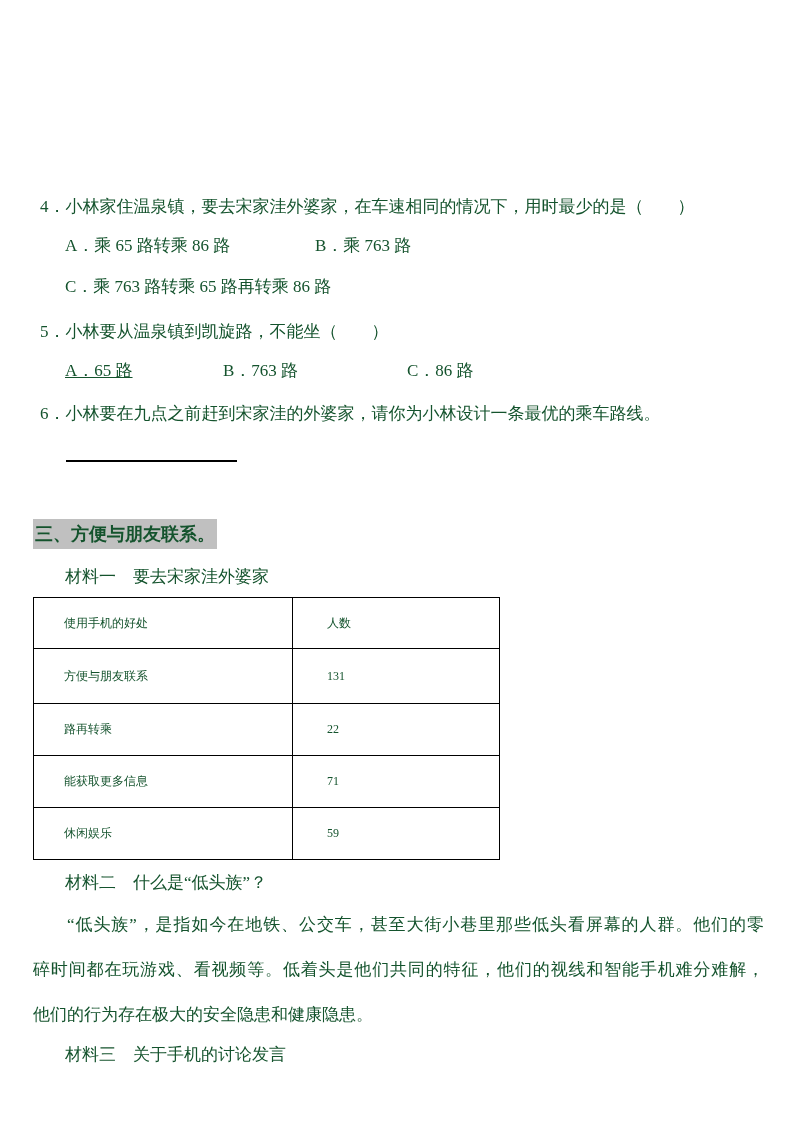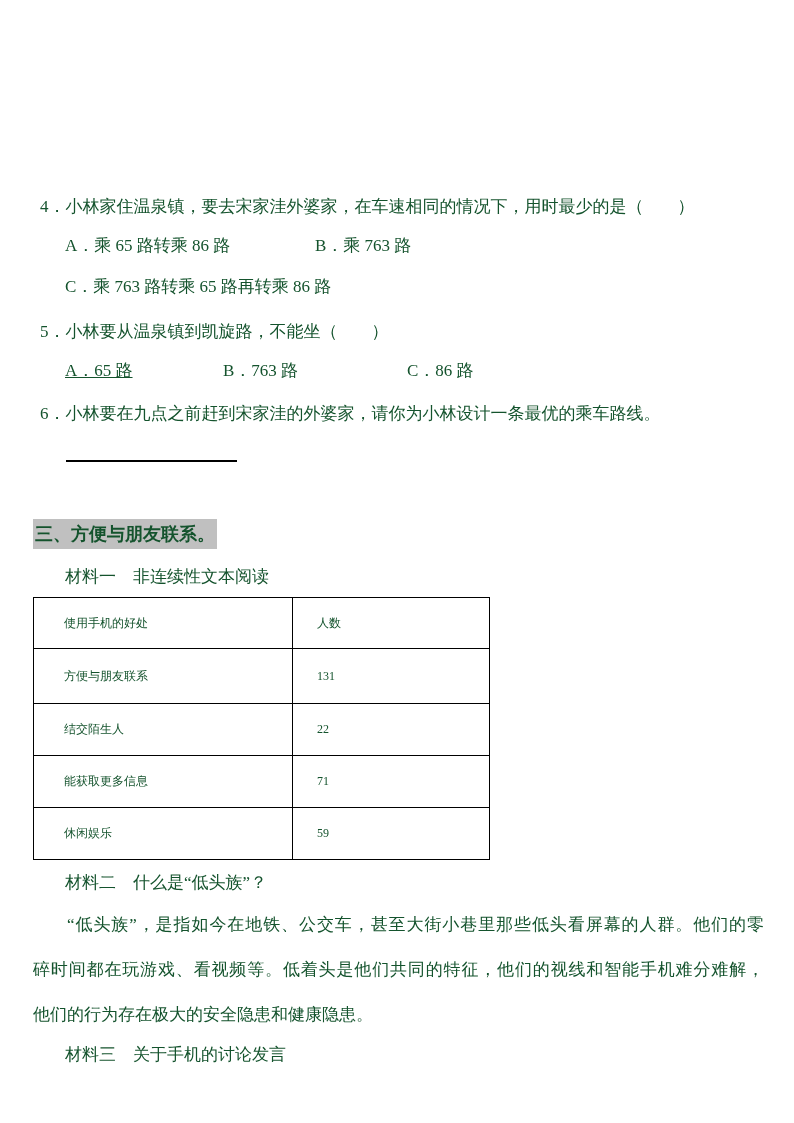--- a/index.html
+++ b/index.html
@@ -53,21 +53,21 @@
     border-collapse: collapse;
     table-layout: fixed;
     font-size: 12px;
   }
   table.survey td {
     border: 1px solid #000000;
     vertical-align: middle;
     padding: 0;
   }
   table.survey td.c1 { width: 228px; padding-left: 30px; }
-  table.survey td.c2 { width: 172px; padding-left: 24px; font-family: Liberation Serif, serif; }
+  table.survey td.c2 { width: 172px; padding-left: 34px; font-family: Liberation Serif, serif; }
   tr.hrow td { height: 50px; }
   tr.r1 td { height: 54px; }
   tr.rx td { height: 51px; }
   .para-line {
     position: absolute;
     left: 33px;
     width: 731px;
     line-height: 20px;
     white-space: normal;
   }
@@ -90,34 +90,34 @@
   <div class="abs q-line" style="top:322px;">5．小林要从温泉镇到凯旋路，不能坐（　　）</div>
   <div class="abs opt" style="left:65px; top:361px;text-decoration:underline;">A．65 路</div>
   <div class="abs opt" style="left:223px; top:361px;">B．763 路</div>
   <div class="abs opt" style="left:407px; top:361px;">C．86 路</div>
 
   <div class="abs q-line" style="top:404px;">6．小林要在九点之前赶到宋家洼的外婆家，请你为小林设计一条最优的乘车路线。</div>
   <div class="answer-blank"></div>
 
   <div class="section-header">三、方便与朋友联系。</div>
 
-  <div class="abs material-label" style="top:567px;">材料一　非连续性文本阅读</div>
+  <div class="abs material-label" style="top:567px;">材料一　要去宋家洼外婆家</div>
 
   <table class="survey">
     <tbody>
       <tr class="hrow">
         <td class="c1">使用手机的好处</td>
         <td class="c2">人数</td>
       </tr>
       <tr class="r1">
         <td class="c1">方便与朋友联系</td>
         <td class="c2">131</td>
       </tr>
       <tr class="rx">
-        <td class="c1">结交陌生人</td>
+        <td class="c1">路再转乘</td>
         <td class="c2">22</td>
       </tr>
       <tr class="rx">
         <td class="c1">能获取更多信息</td>
         <td class="c2">71</td>
       </tr>
       <tr class="rx">
         <td class="c1">休闲娱乐</td>
         <td class="c2">59</td>
       </tr>

